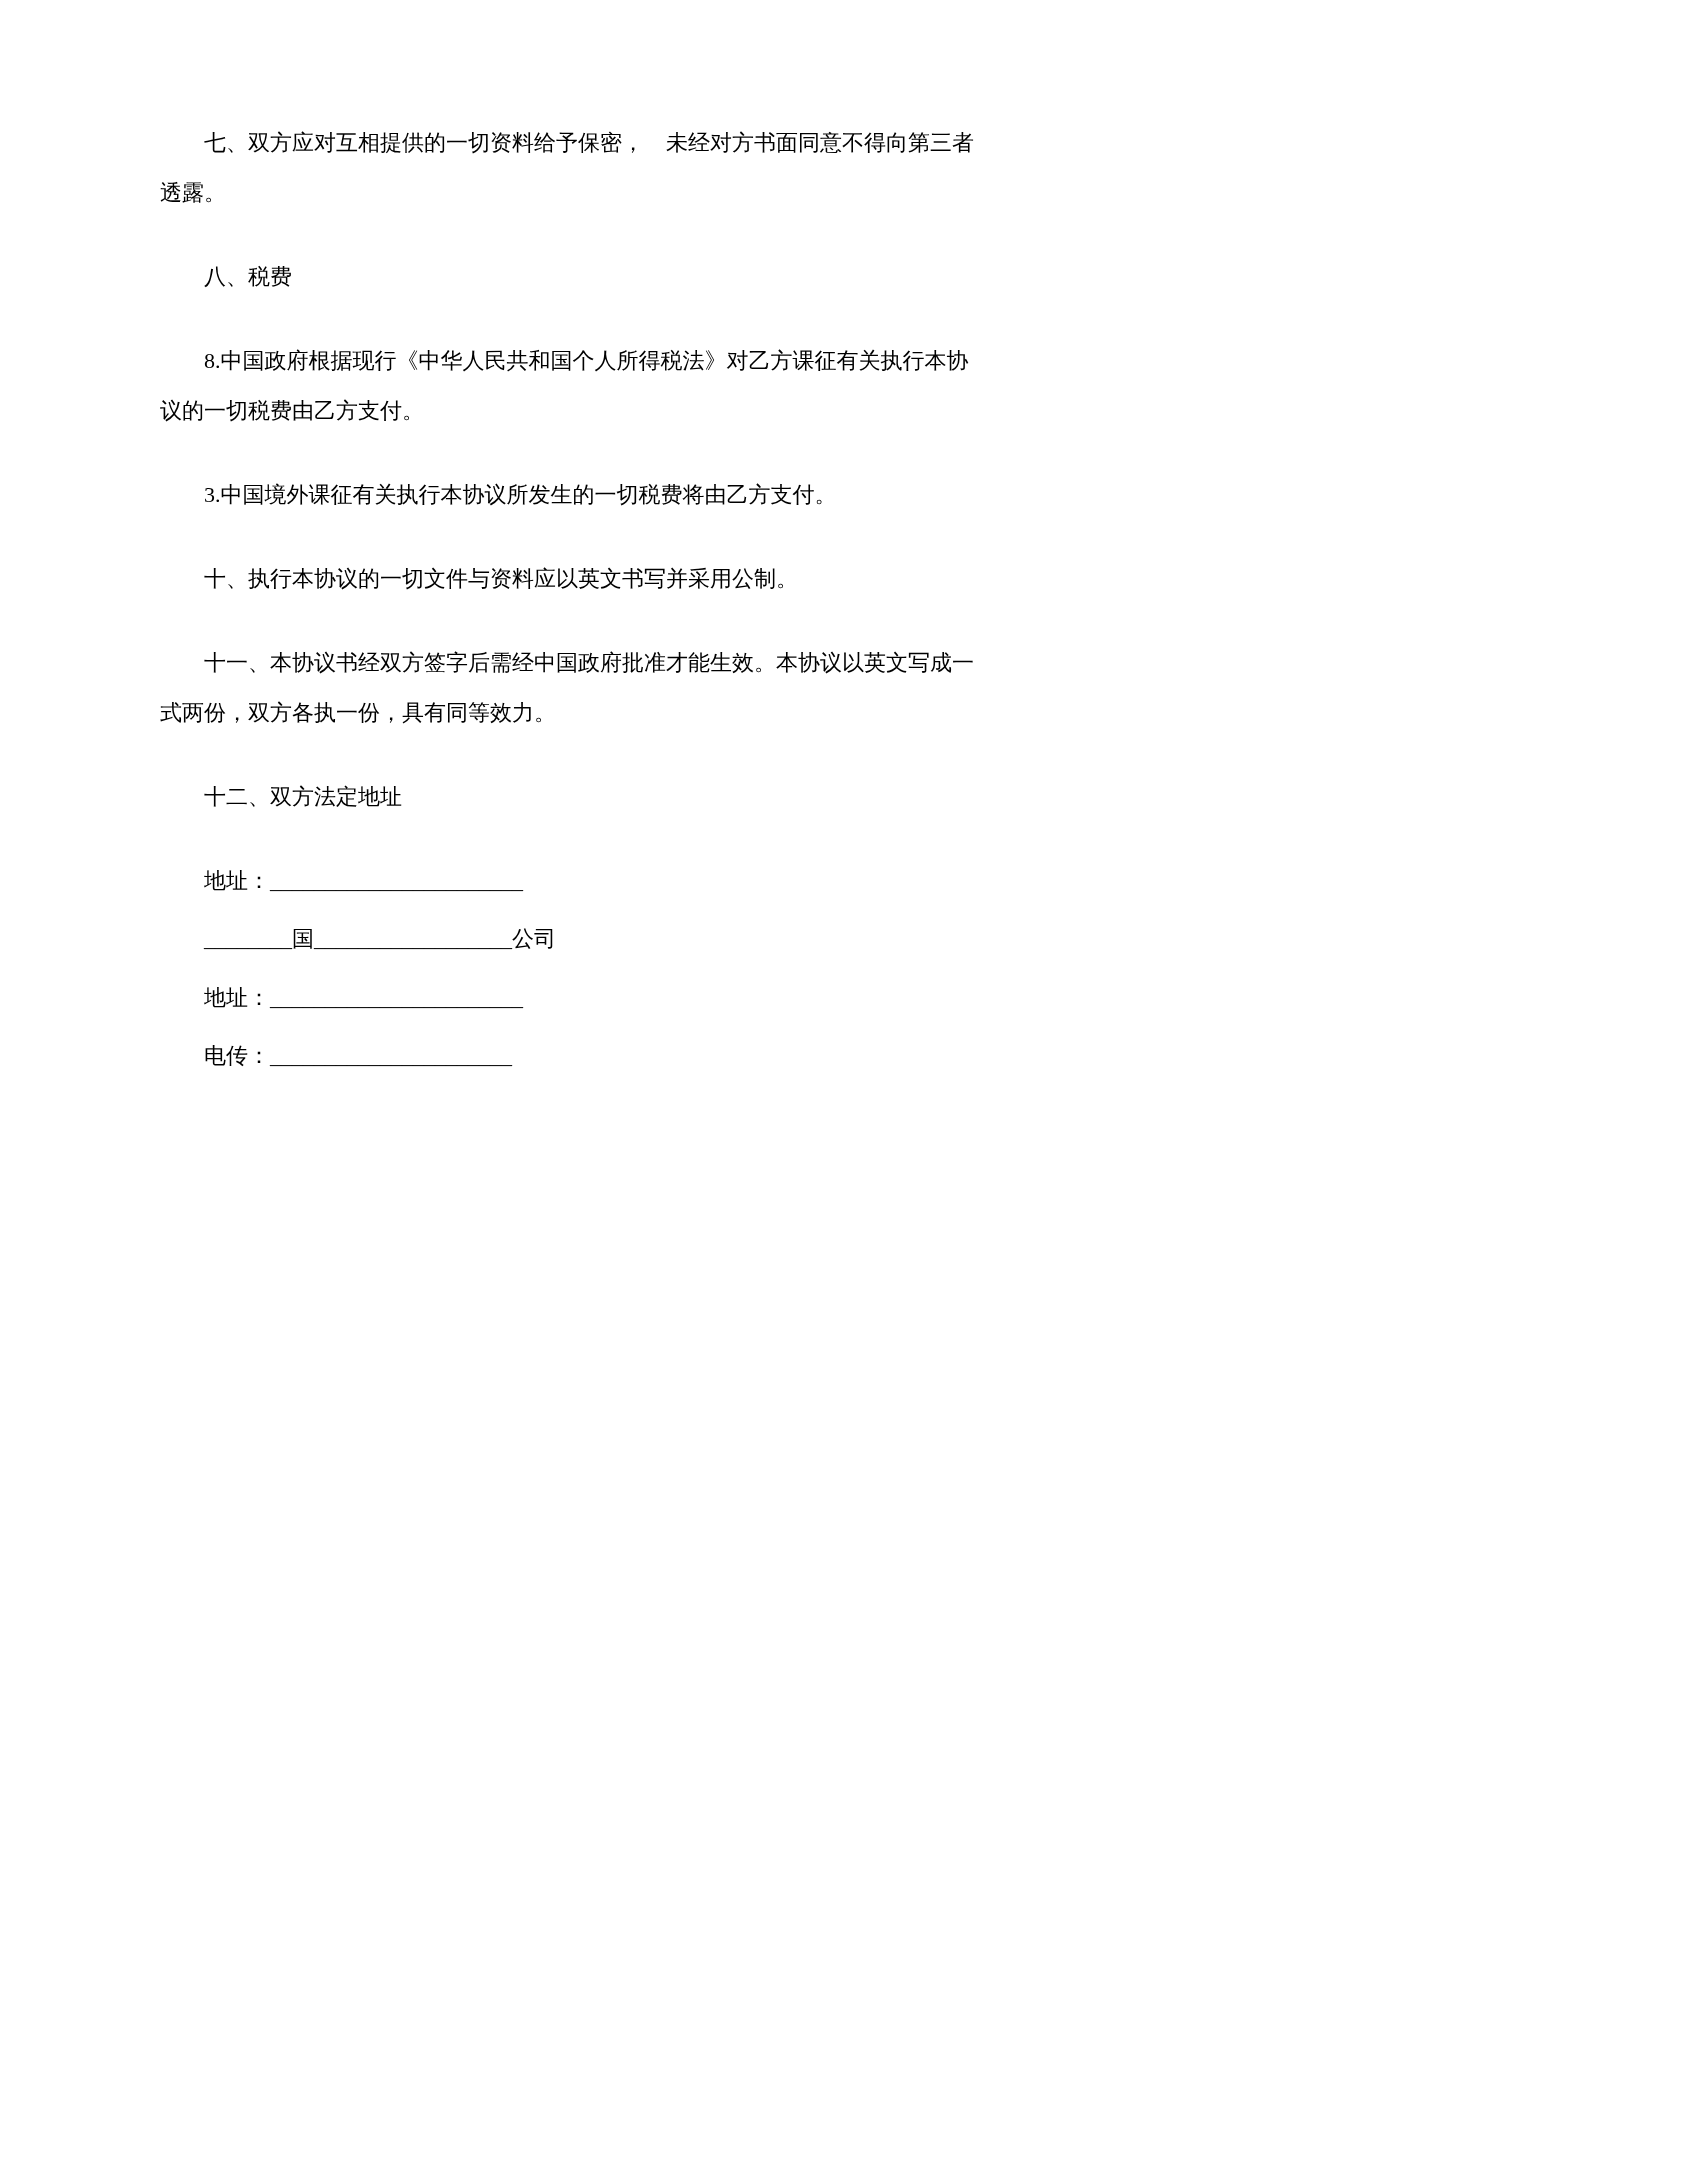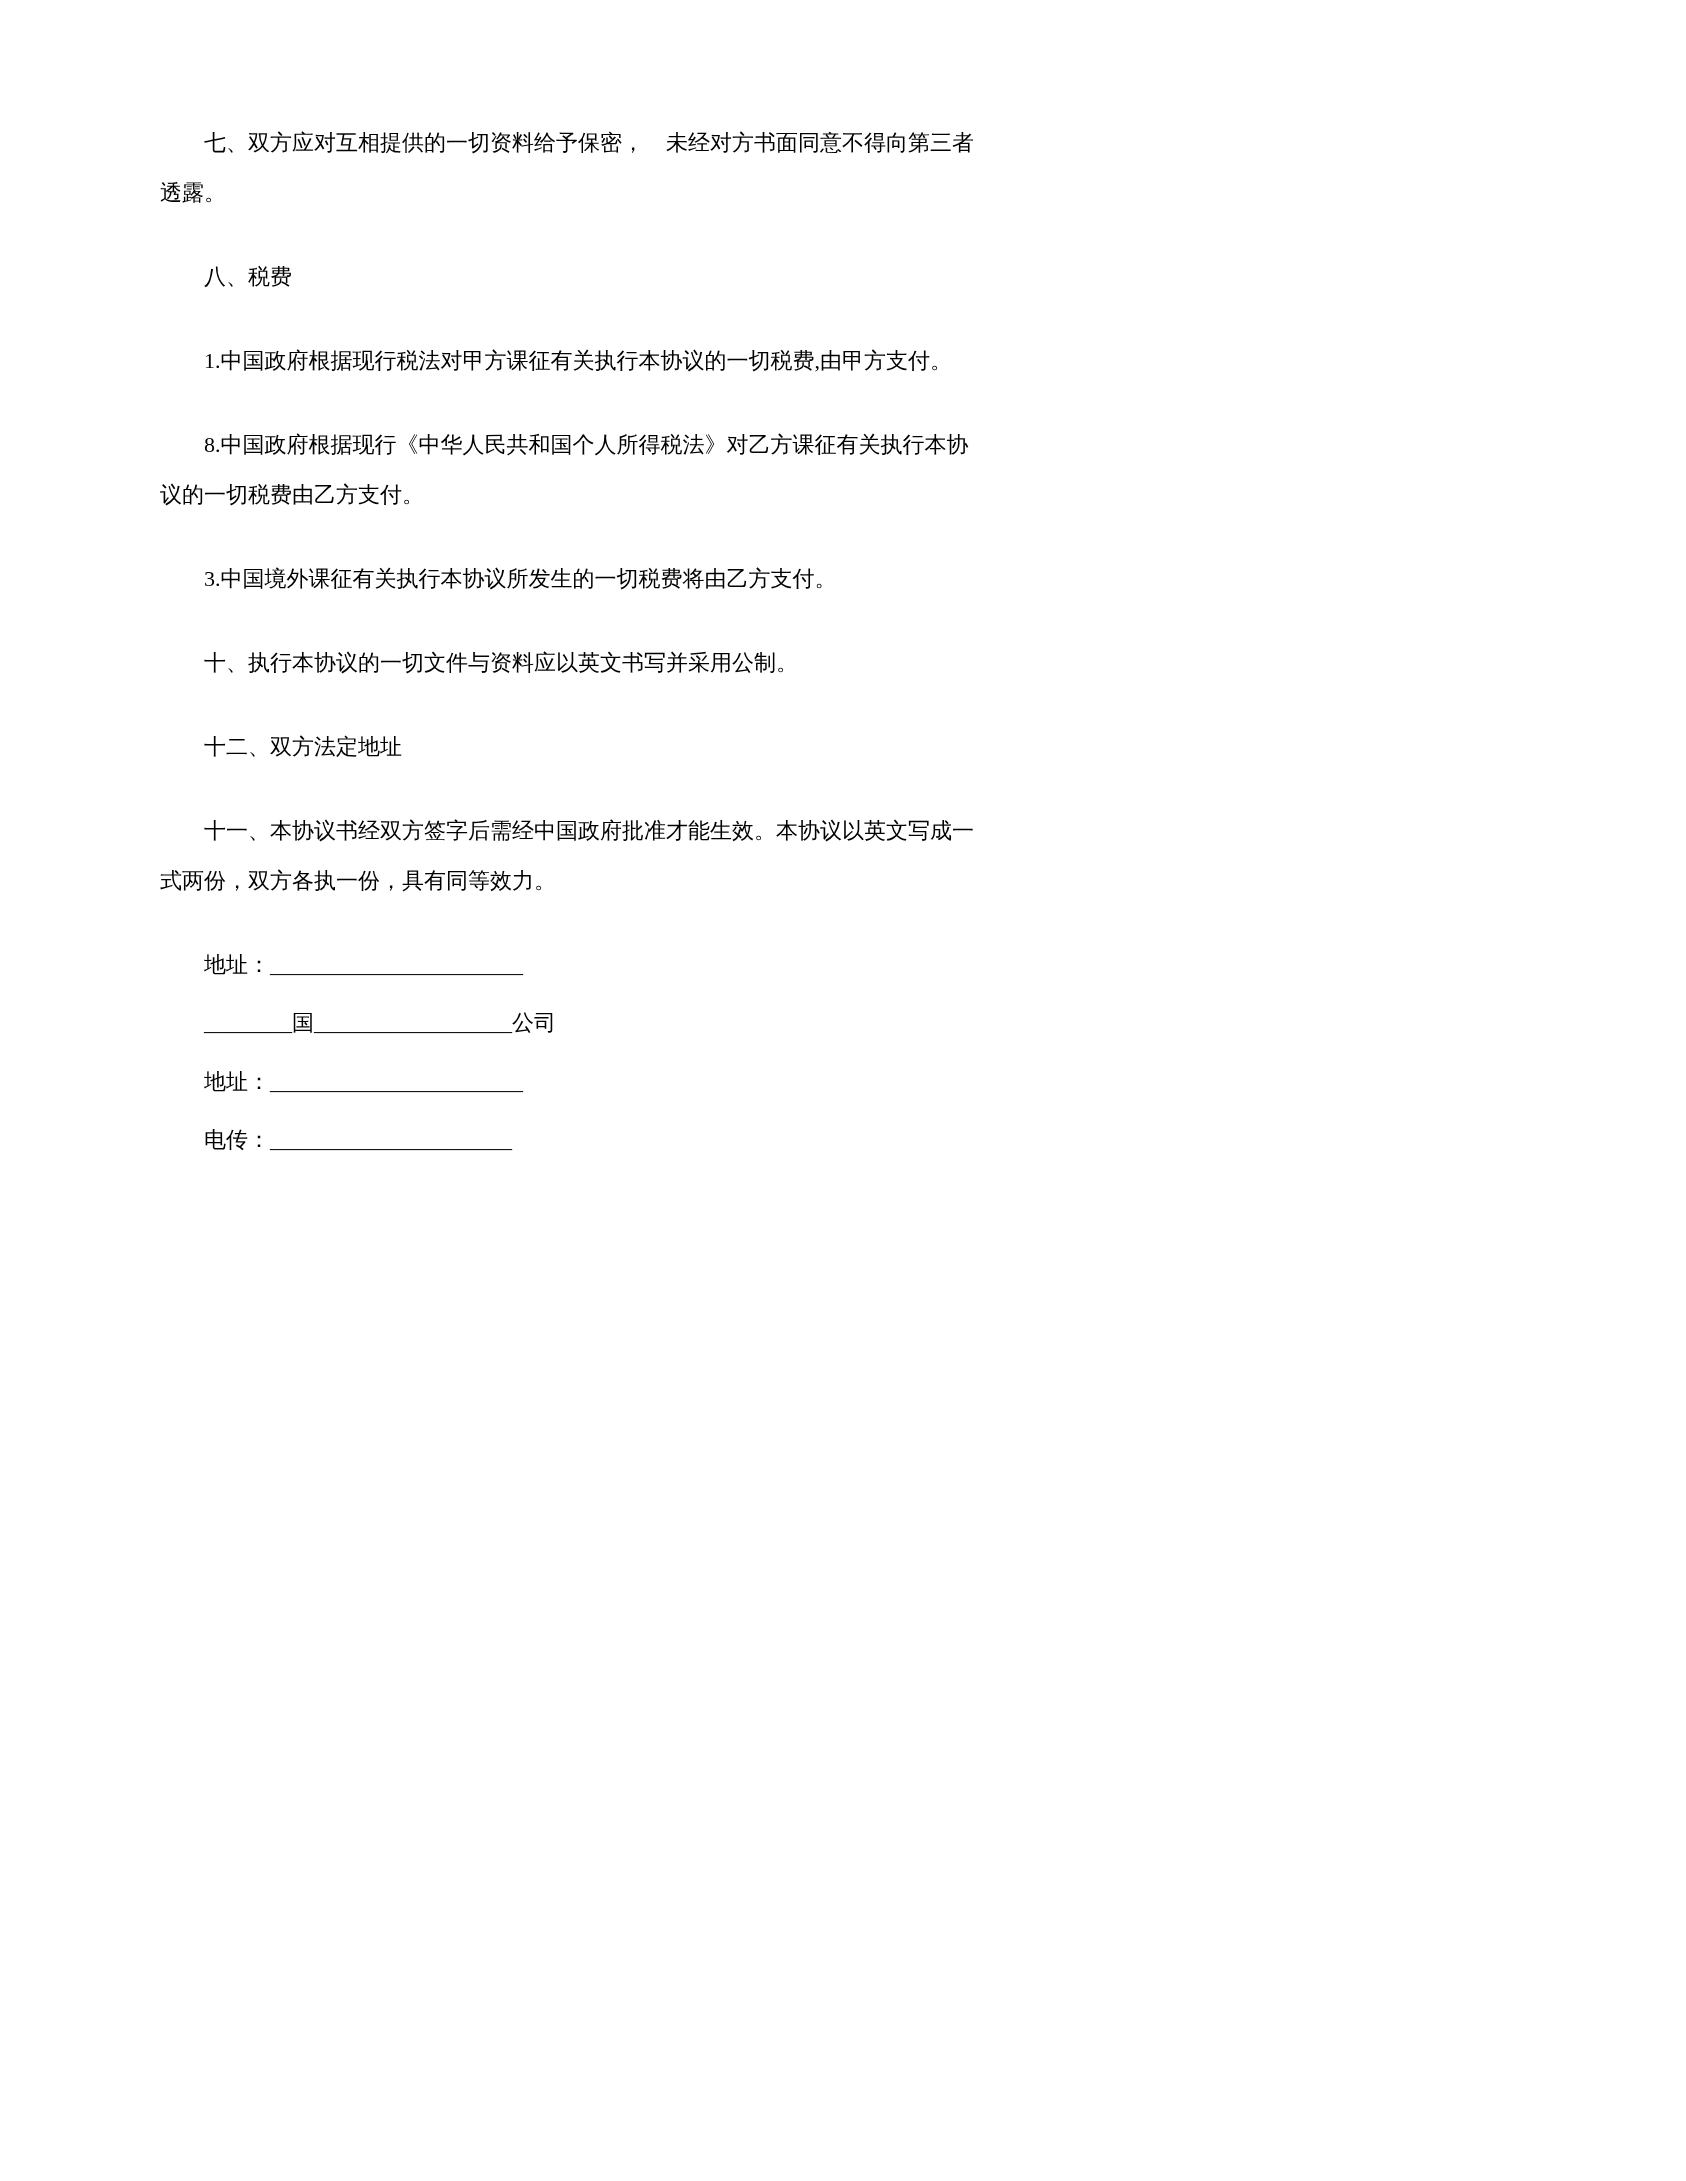--- a/index.html
+++ b/index.html
@@ -29,24 +29,23 @@
   .page p.addr {
     margin-bottom: 8.3px;
   }
 </style>
 </head>
 <body>
 
 <div class="page">
   <p class="para">七、双方应对互相提供的一切资料给予保密，　未经对方书面同意不得向第三者透露。</p>
   <p class="para">八、税费</p>
-  <p class="para">1.中国政府根据现行税法对甲方课征有关执行本协议的一切税费,由甲方支付。</p>
   <p class="para">8.中国政府根据现行《中华人民共和国个人所得税法》对乙方课征有关执行本协议的一切税费由乙方支付。</p>
   <p class="para">3.中国境外课征有关执行本协议所发生的一切税费将由乙方支付。</p>
   <p class="para">十、执行本协议的一切文件与资料应以英文书写并采用公制。</p>
+  <p class="para">十一、本协议书经双方签字后需经中国政府批准才能生效。本协议以英文写成一式两份，双方各执一份，具有同等效力。</p>
   <p class="para">十二、双方法定地址</p>
-  <p class="para">十一、本协议书经双方签字后需经中国政府批准才能生效。本协议以英文写成一式两份，双方各执一份，具有同等效力。</p>
   <p class="para addr">地址：_______________________</p>
   <p class="para addr">________国__________________公司</p>
   <p class="para addr">地址：_______________________</p>
   <p class="para addr">电传：______________________</p>
 </div>
 
 
 </body></html>

